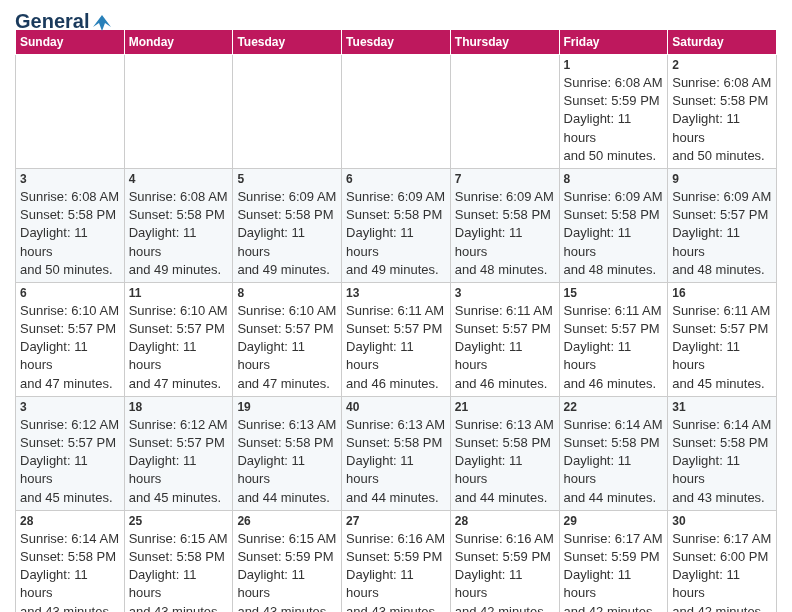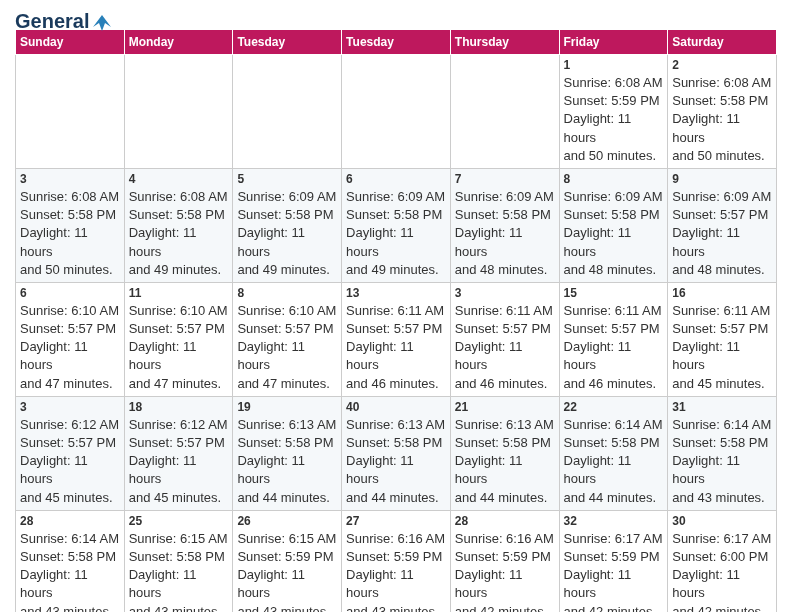--- a/index.html
+++ b/index.html
@@ -321,21 +321,21 @@
 and 43 minutes.</div>
           </td>
           <td>
             <span class="day-number">28</span>
             <div class="day-info" style="white-space: pre-line;">Sunrise: 6:16 AM
 Sunset: 5:59 PM
 Daylight: 11 hours
 and 42 minutes.</div>
           </td>
           <td>
-            <span class="day-number">32</span>
+            <span class="day-number">29</span>
             <div class="day-info" style="white-space: pre-line;">Sunrise: 6:17 AM
 Sunset: 5:59 PM
 Daylight: 11 hours
 and 42 minutes.</div>
           </td>
           <td>
             <span class="day-number">30</span>
             <div class="day-info" style="white-space: pre-line;">Sunrise: 6:17 AM
 Sunset: 6:00 PM
 Daylight: 11 hours

